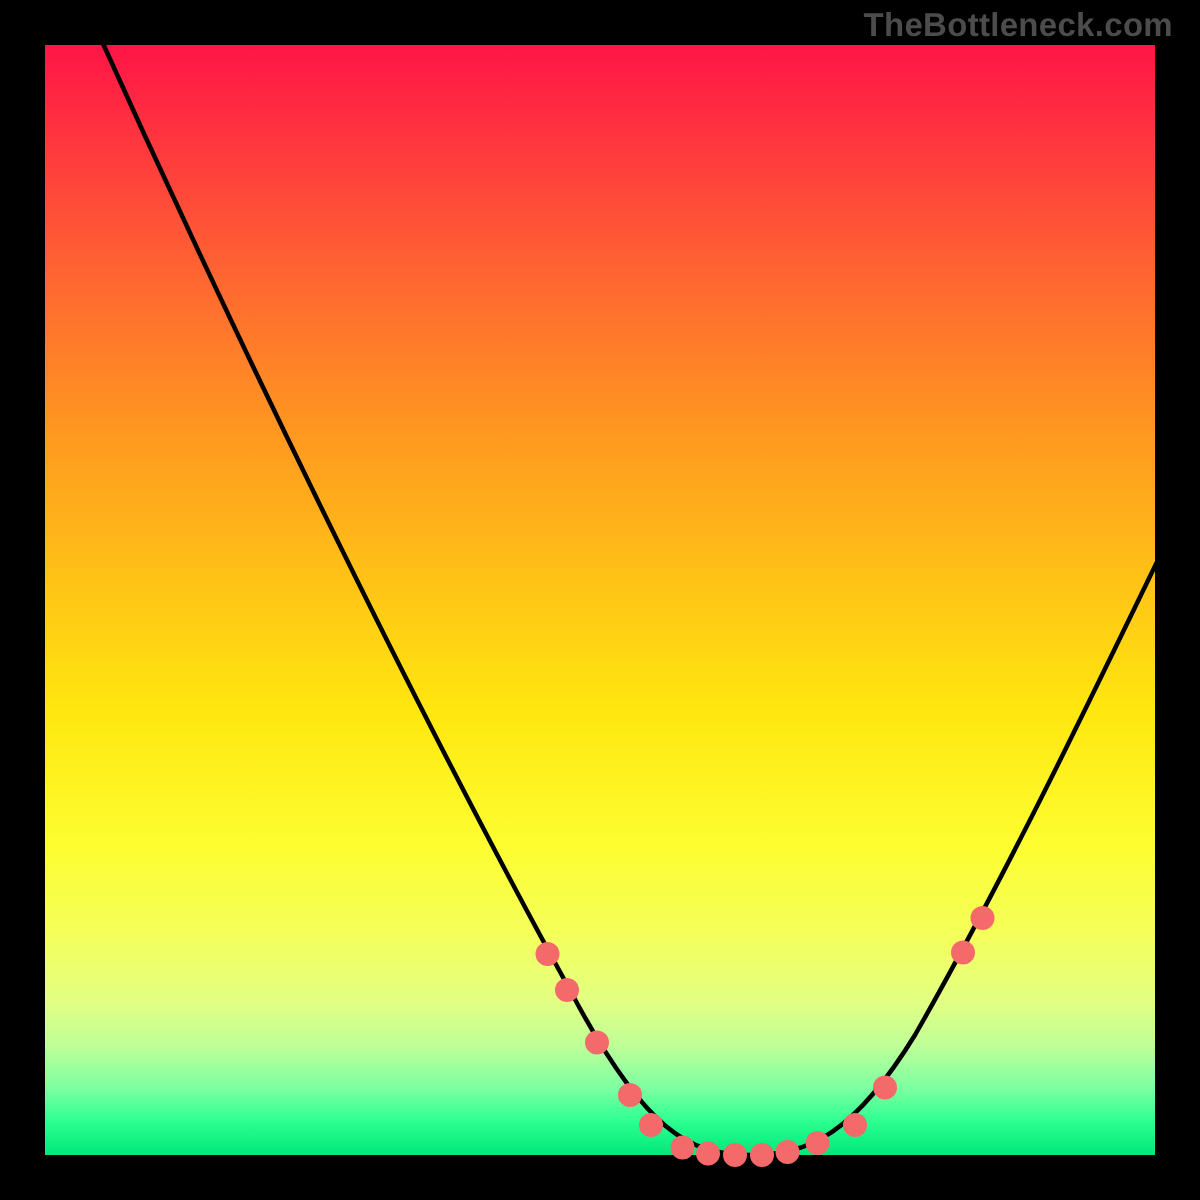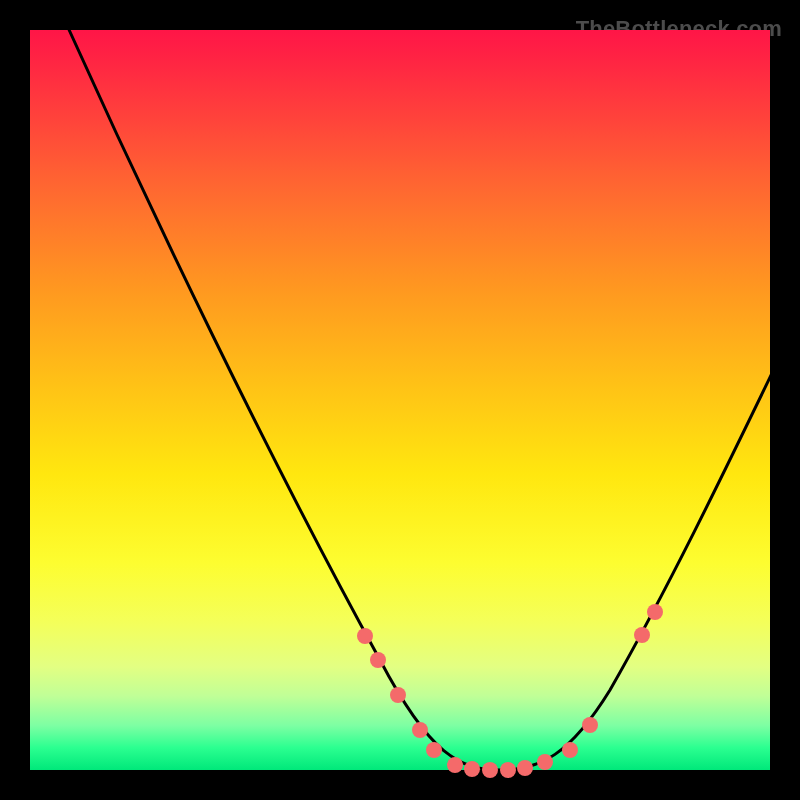--- a/index.html
+++ b/index.html
@@ -51,21 +51,20 @@
     position: absolute;
     top: 4px;
     right: 18px;
     font-family: Arial, Helvetica, sans-serif;
     font-size: 22px;
     font-weight: 600;
     color: #4c4c4c;
     letter-spacing: 0.2px;
     user-select: none;
     pointer-events: none;
-    margin-top: 12px;
   }
 </style>
 </head>
 <body>
 
 <div class="frame">
 
   <div class="watermark">TheBottleneck.com</div>
 
   <div class="plot">

